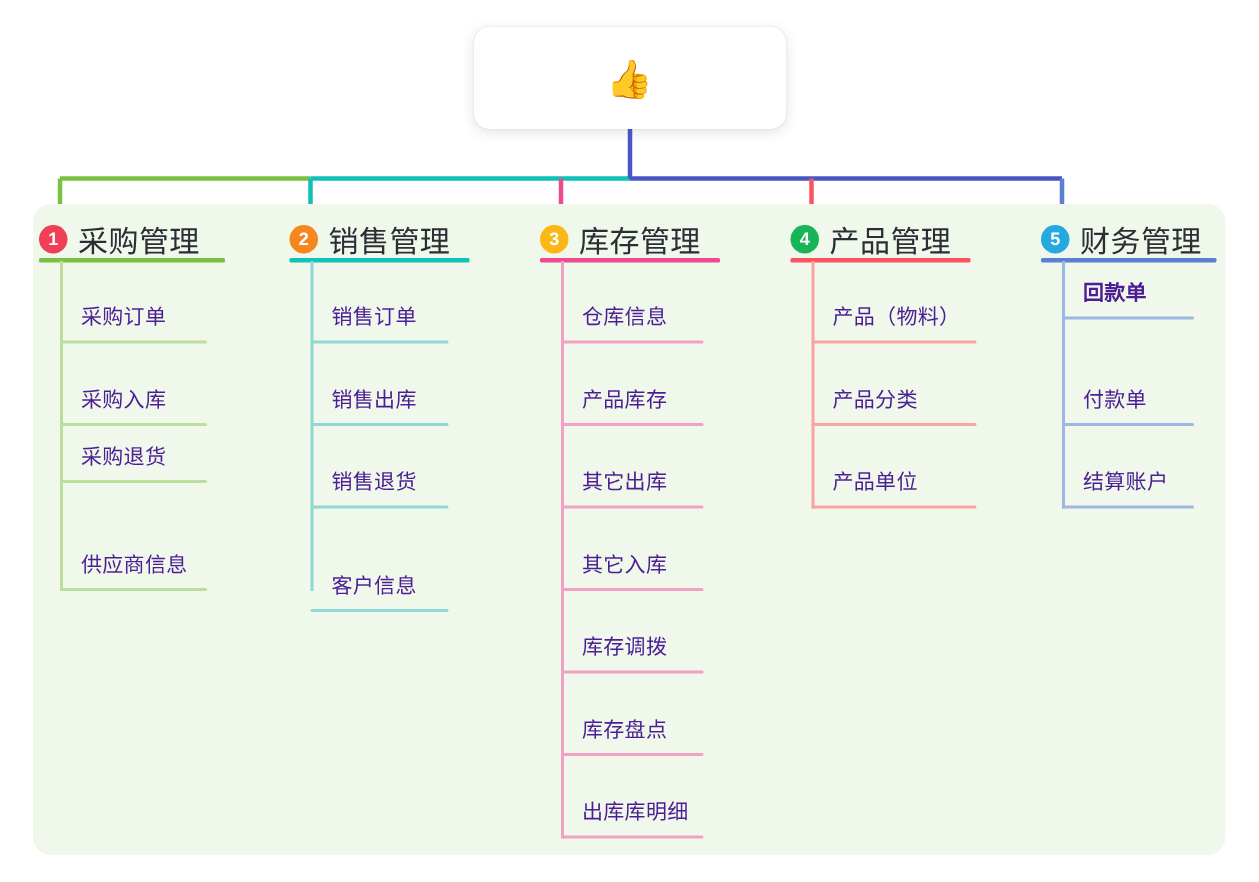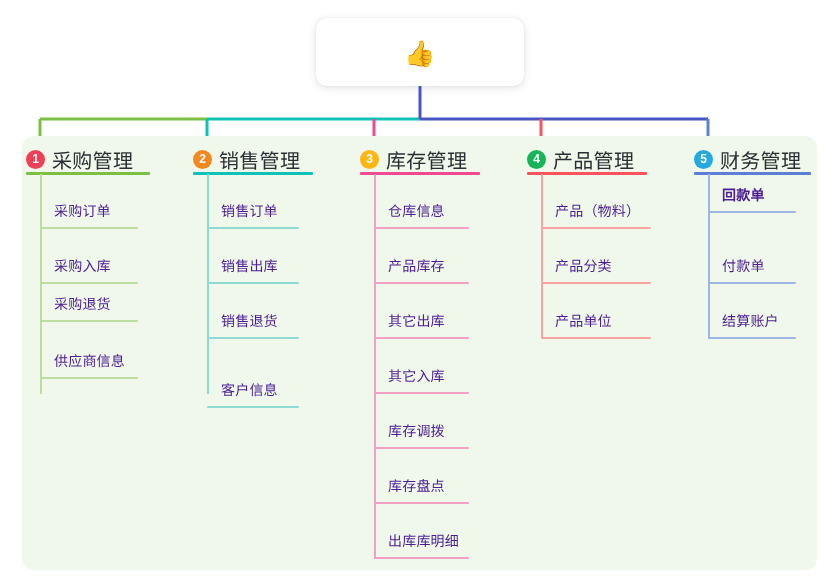--- a/index.html
+++ b/index.html
@@ -175,21 +175,21 @@
             <div class="leaf-rule" style="width: 98px; background: rgb(188, 221, 160);"></div>
           </div>
           <div class="leaf" style="top: 93px; width: 98px;">
             <span class="leaf-label">采购入库</span>
             <div class="leaf-rule" style="width: 98px; background: rgb(188, 221, 160);"></div>
           </div>
           <div class="leaf" style="top: 131px; width: 98px;">
             <span class="leaf-label">采购退货</span>
             <div class="leaf-rule" style="width: 98px; background: rgb(188, 221, 160);"></div>
           </div>
-          <div class="leaf" style="top: 188px; width: 98px; padding-left: 16px;">
+          <div class="leaf" style="top: 203px; width: 98px; padding-left: 16px;">
             <span class="leaf-label">供应商信息</span>
             <div class="leaf-rule" style="width: 98px; background: rgb(188, 221, 160);"></div>
           </div>
         </div>
         <div class="column" style="left: 171px; width: 150px;">
           <div class="col-header">
             <span class="badge" style="background: rgb(245, 135, 31);">2</span>
             <span class="col-title">销售管理</span>
           </div>
           <div class="col-rule" style="width: 120px; background: rgb(15, 193, 183);"></div>

